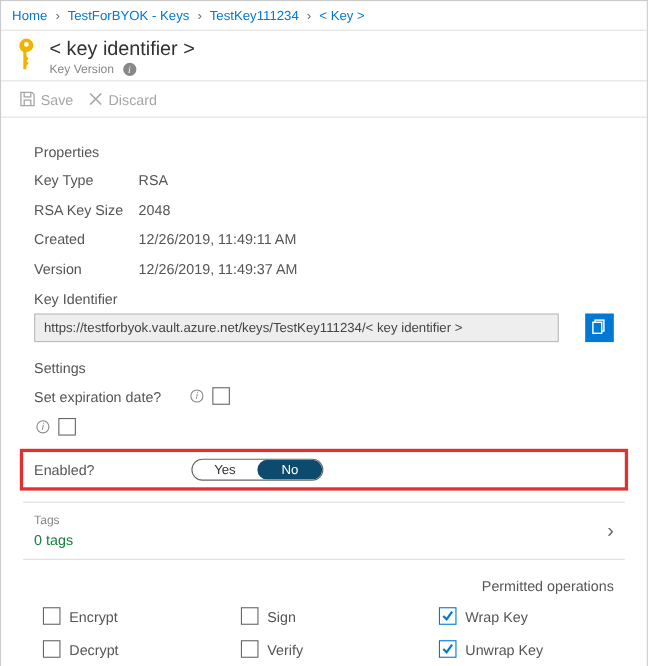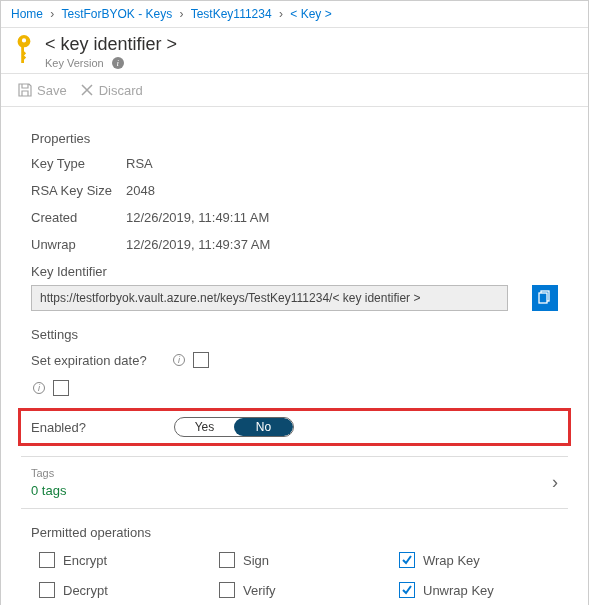--- a/index.html
+++ b/index.html
@@ -93,21 +93,21 @@
     border-top: 1px solid #ddd;
     border-bottom: 1px solid #ddd;
     padding: 10px 10px;
     display:flex; justify-content: space-between; align-items:center;
     cursor: pointer;
   }
   .tags-left { }
   .tags-title { font-size: 11px; color: #888; }
   .tags-count { font-size: 13px; color: #15803d; margin-top: 4px; }
   .chevron { font-size: 18px; color: #666; }
-  .ops-title { font-size: 13px; color: #555; margin: 10px 0 12px 0; }
+  .ops-title { font-size: 13px; color: #555; margin: 10px 0 12px 12px; text-align: right; }
   .ops-grid {
     display: grid;
     grid-template-columns: 180px 180px 170px;
     row-gap: 14px;
   }
   .op { display:flex; align-items:center; gap:8px; font-size:13px; color:#555; }
 </style>
 </head>
 <body>
 
@@ -161,21 +161,21 @@
   </div>
   <div class="prop-row">
     <span class="prop-label">RSA Key Size</span>
     <span>2048</span>
   </div>
   <div class="prop-row">
     <span class="prop-label">Created</span>
     <span>12/26/2019, 11:49:11 AM</span>
   </div>
   <div class="prop-row">
-    <span class="prop-label">Unwrap</span>
+    <span class="prop-label">Version</span>
     <span>12/26/2019, 11:49:37 AM</span>
   </div>
 
   <div class="field-label">Key Identifier</div>
   <div class="url-row">
     <input class="url-input" readonly="" value="https://testforbyok.vault.azure.net/keys/TestKey111234/&lt; key identifier &gt;" style="">
     <div class="copy-btn">
       <span>
         <svg viewBox="0 0 16 16">
             <rect x="4" y="2" width="8" height="10" fill="none" stroke="#fff" stroke-width="1.3"></rect>

